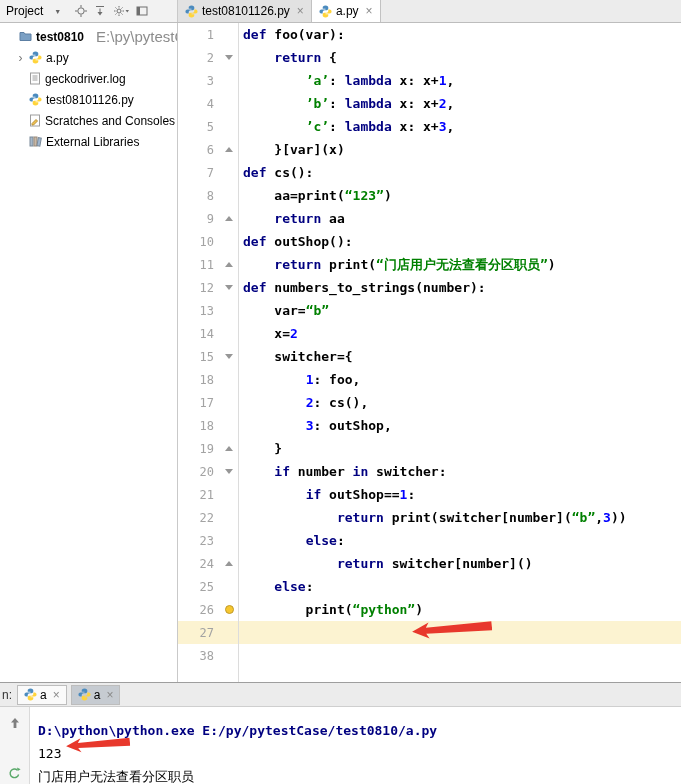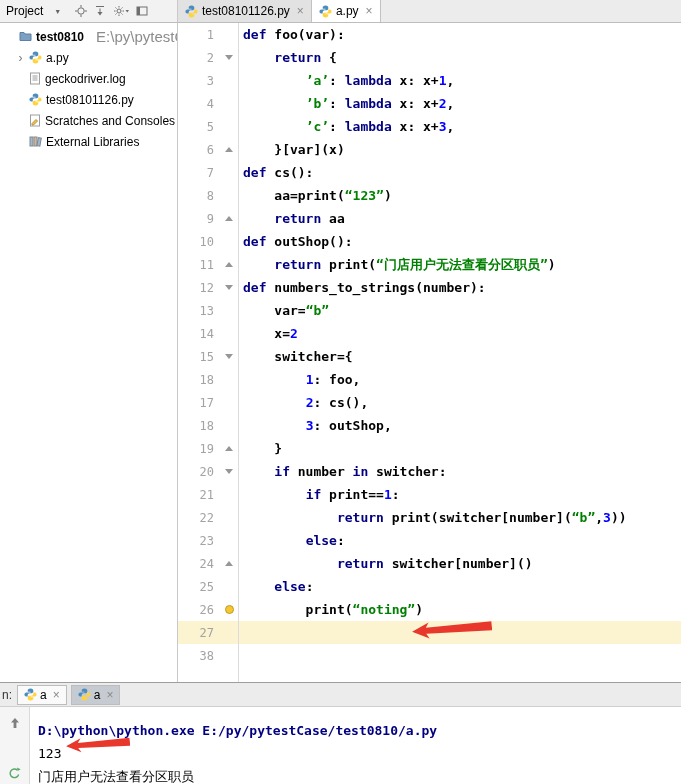--- a/index.html
+++ b/index.html
@@ -305,21 +305,21 @@
           <div class="code-line">
             <span class="ln">20</span>
             <span class="fold">
               <span class="tri tri-down"></span>
             </span>
             <span class="code-text"><span class="tok-plain">    </span><span class="tok-kw">if</span><span class="tok-plain"> number </span><span class="tok-kw">in</span><span class="tok-plain"> switcher:</span></span>
           </div>
           <div class="code-line">
             <span class="ln">21</span>
             <span class="fold"></span>
-            <span class="code-text"><span class="tok-plain">        </span><span class="tok-kw">if</span><span class="tok-plain"> print==</span><span class="tok-num">1</span><span class="tok-plain">:</span></span>
+            <span class="code-text"><span class="tok-plain">        </span><span class="tok-kw">if</span><span class="tok-plain"> outShop==</span><span class="tok-num">1</span><span class="tok-plain">:</span></span>
           </div>
           <div class="code-line">
             <span class="ln">22</span>
             <span class="fold"></span>
             <span class="code-text"><span class="tok-plain">            </span><span class="tok-kw">return</span><span class="tok-plain"> print(switcher[number](</span><span class="tok-str">“b”</span><span class="tok-plain">,</span><span class="tok-num">3</span><span class="tok-plain">))</span></span>
           </div>
           <div class="code-line">
             <span class="ln">23</span>
             <span class="fold"></span>
             <span class="code-text"><span class="tok-plain">        </span><span class="tok-kw">else</span><span class="tok-plain">:</span></span>
@@ -334,21 +334,21 @@
           <div class="code-line">
             <span class="ln">25</span>
             <span class="fold"></span>
             <span class="code-text"><span class="tok-plain">    </span><span class="tok-kw">else</span><span class="tok-plain">:</span></span>
           </div>
           <div class="code-line">
             <span class="ln">26</span>
             <span class="fold">
               <span class="bulb"></span>
             </span>
-            <span class="code-text"><span class="tok-plain">        print(</span><span class="tok-str">“noting”</span><span class="tok-plain">)</span></span>
+            <span class="code-text"><span class="tok-plain">        print(</span><span class="tok-str">“python”</span><span class="tok-plain">)</span></span>
           </div>
           <div class="code-line current">
             <span class="ln">27</span>
             <span class="fold"></span>
           </div>
           <div class="code-line">
             <span class="ln">38</span>
             <span class="fold"></span>
             <span class="code-text"></span>
           </div>

